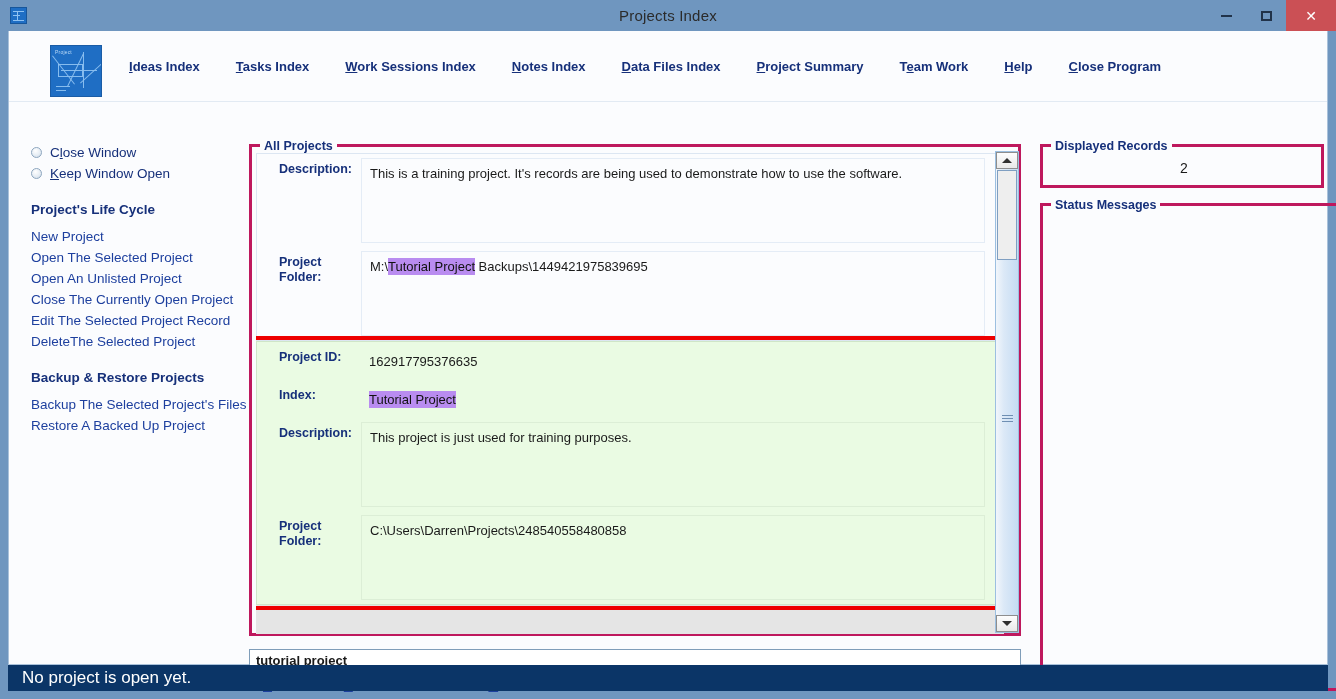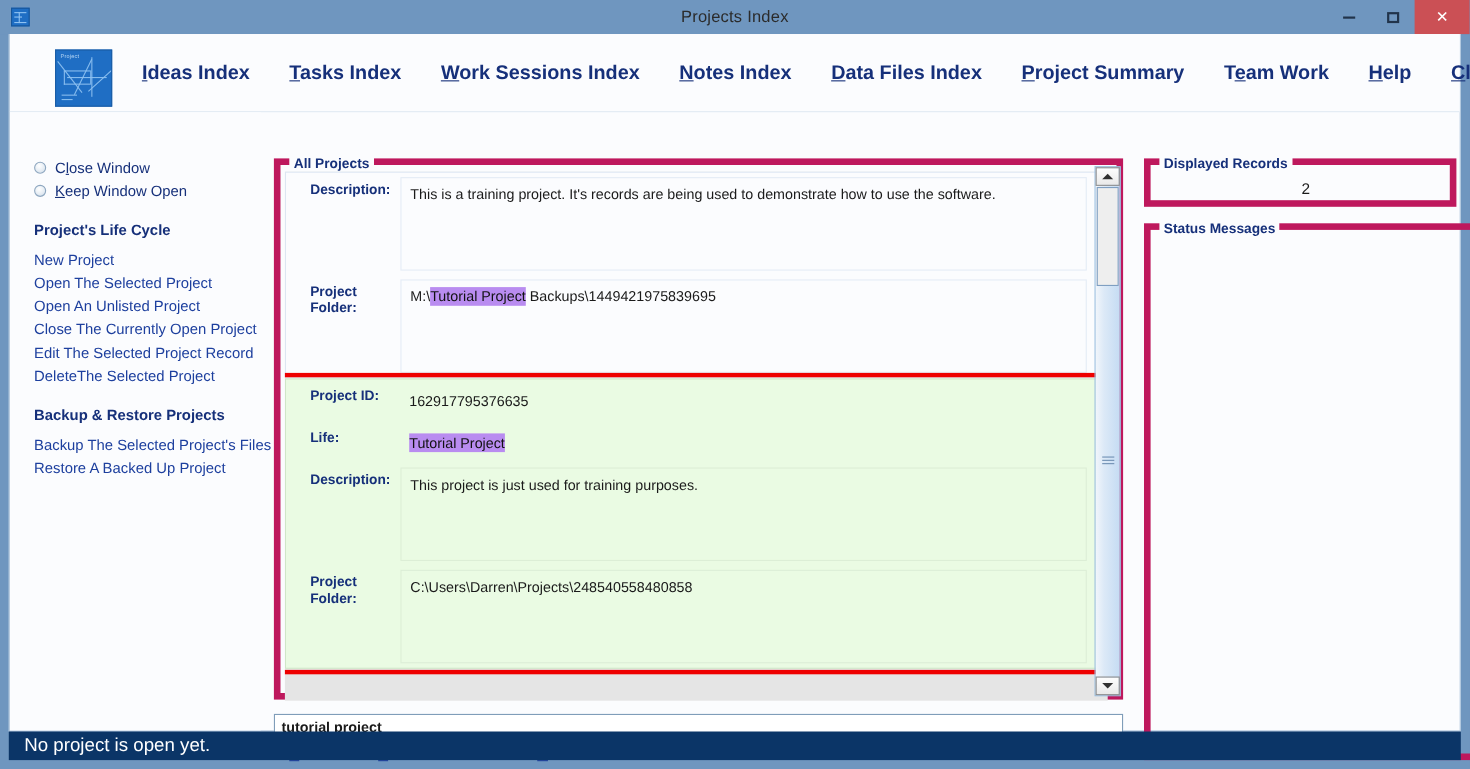--- a/index.html
+++ b/index.html
@@ -77,21 +77,21 @@
   .app-icon .g { position: absolute; background: #8cc0f0; opacity: .95; }
   .app-icon .lbl {
     position: absolute; left: 4px; top: 3px;
     font-size: 5px; color: #b9d9f6; letter-spacing: .2px;
   }
   .menu-items {
     position: absolute; left: 120px; top: 0;
     height: 71px; display: flex; align-items: center;
   }
   .menu-item {
-    font-size: 18px;
+    font-size: 13px;
     font-weight: bold;
     color: #16307a;
     margin-right: 36px;
     white-space: nowrap;
     cursor: pointer;
   }
   .menu-item u { text-decoration: underline; }
 
   
   .sidebar {
@@ -121,21 +121,21 @@
     line-height: 21px;
     white-space: nowrap;
     cursor: pointer;
   }
   .sp-lg { height: 18px; }
   .sp-sm { height: 9px; }
 
   
   .group {
     position: absolute;
-    border: 6px solid #be185d;
+    border: 3px solid #be185d;
     background: transparent;
   }
   .group > .legend {
     position: absolute; top: -8px; left: 8px;
     background: #fbfcfe;
     padding: 0 4px;
     font-size: 12.5px; font-weight: bold; color: #16307a;
     white-space: nowrap;
   }
 
@@ -354,21 +354,21 @@
             <div class="field-value" style="height:85px;"><span>M:\</span><span class="hl">Tutorial Project</span><span> Backups\1449421975839695</span></div>
           </div>
         </div>
 
         <div class="record highlighted">
           <div class="field">
             <div class="field-label">Project ID:</div>
             <div class="field-value plain">162917795376635</div>
           </div>
           <div class="field">
-            <div class="field-label">Life:</div>
+            <div class="field-label">Index:</div>
             <div class="field-value plain"><span class="hl">Tutorial Project</span></div>
           </div>
           <div class="field">
             <div class="field-label">Description:</div>
             <div class="field-value" style="height:85px;">This project is just used for training purposes.</div>
           </div>
           <div class="field">
             <div class="field-label">Project<br>Folder:</div>
             <div class="field-value" style="height:85px;">C:\Users\Darren\Projects\248540558480858</div>
           </div>

